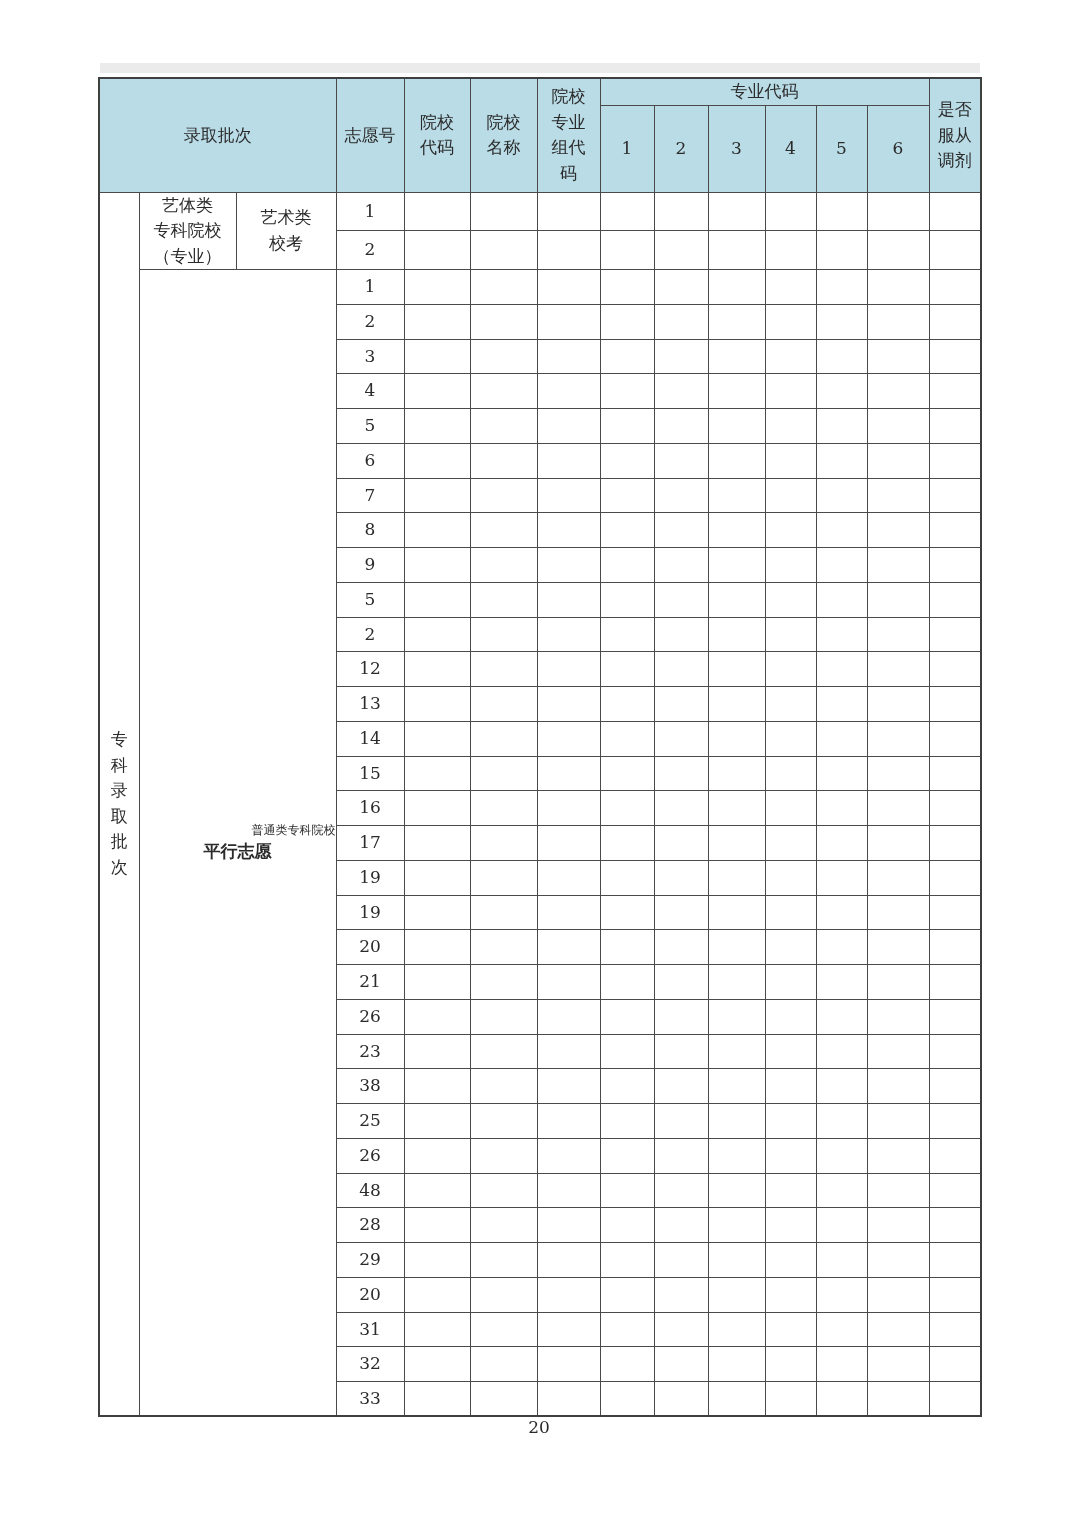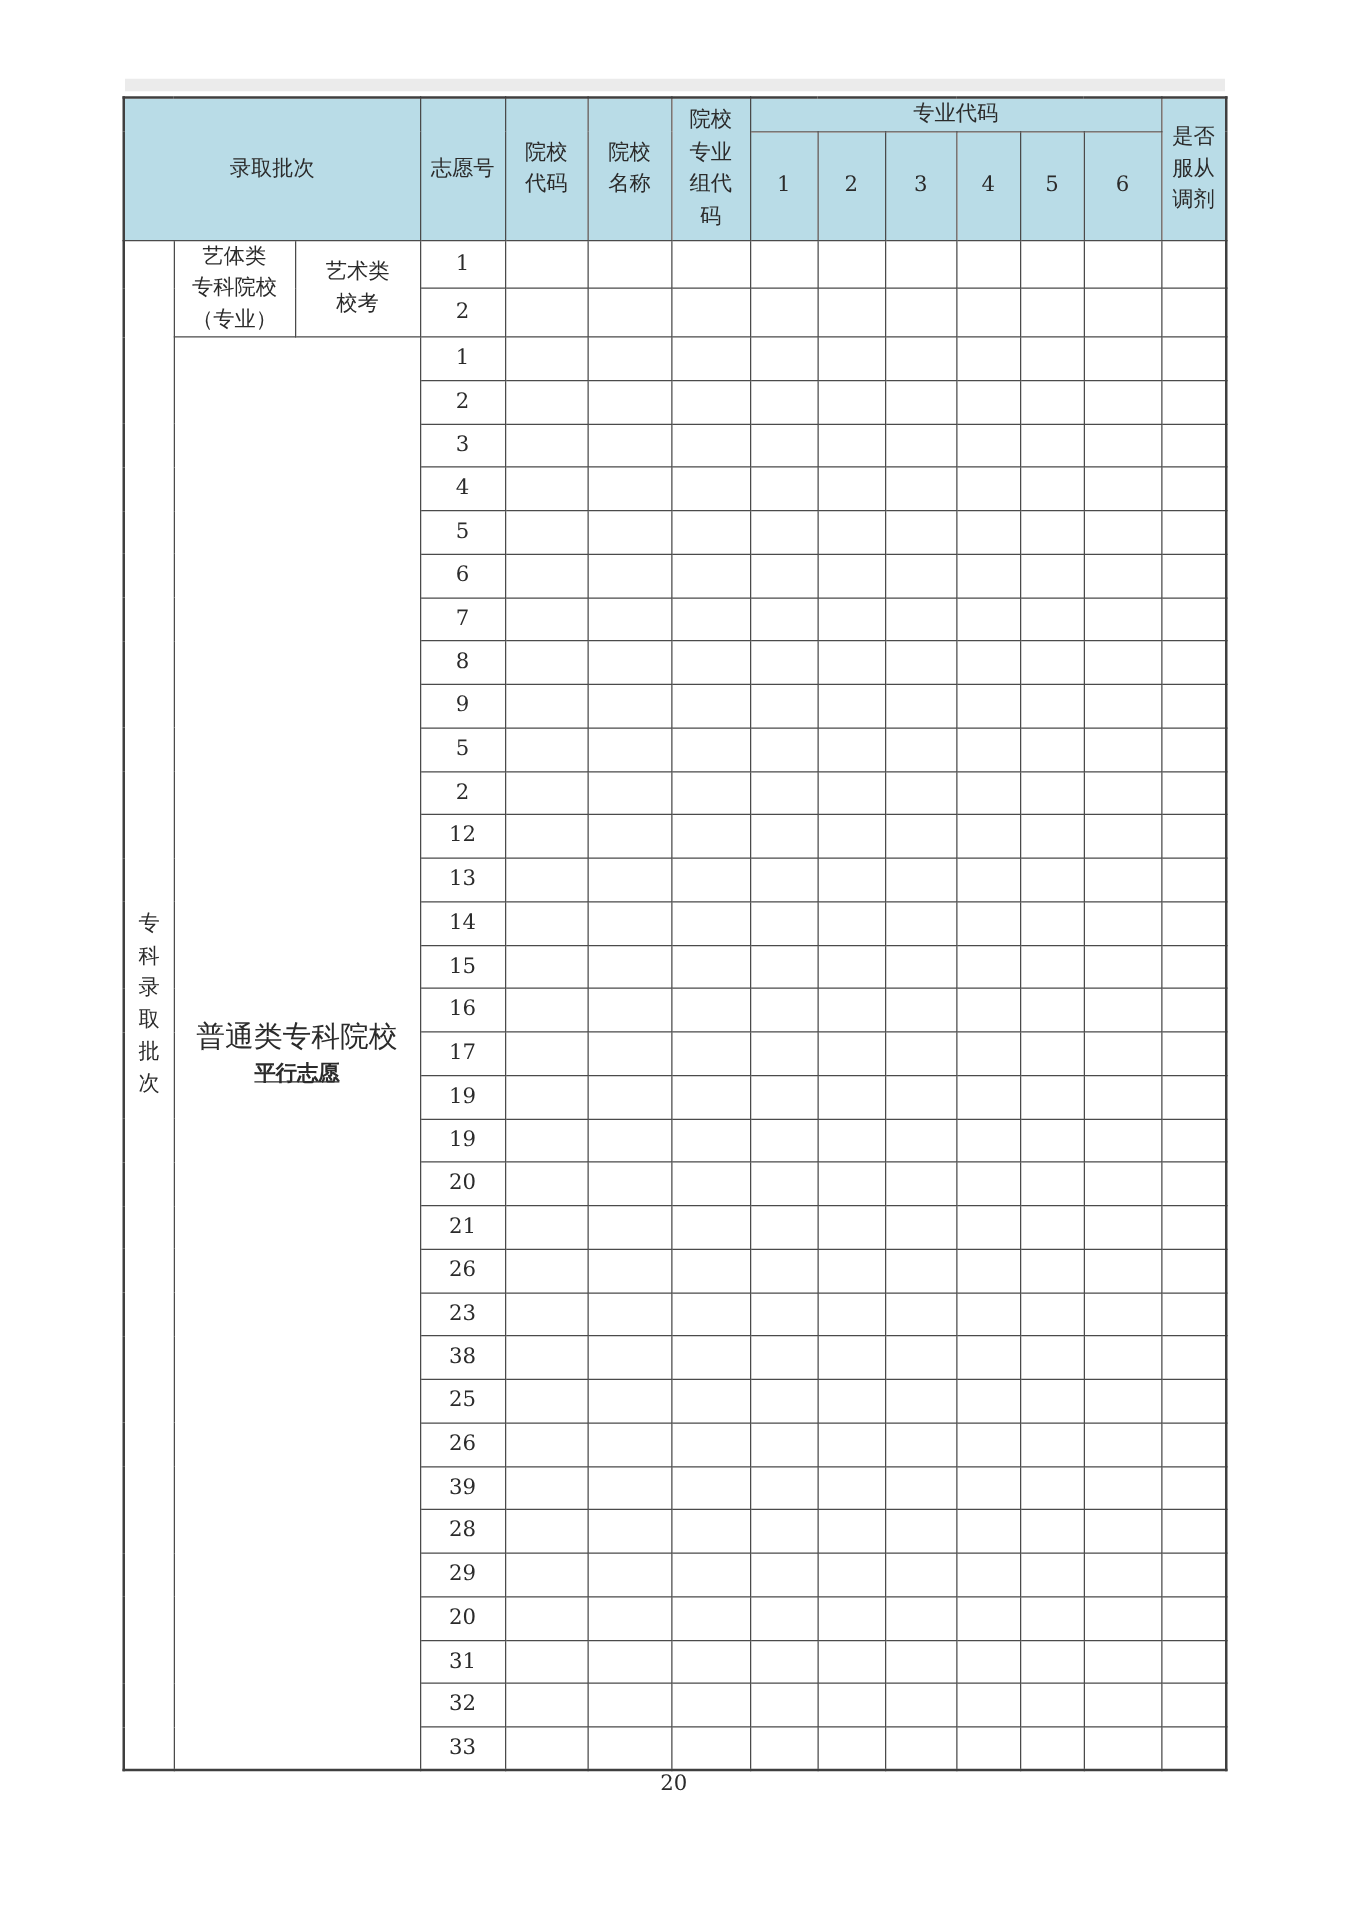--- a/index.html
+++ b/index.html
@@ -55,22 +55,22 @@
   .volunteer-table tbody tr.row-art { height: 38px; }
   .volunteer-table tbody tr.row-std { height: 34.76px; }
   .multiline { white-space: pre-line; }
   .axis-cell {
     white-space: pre-line;
     line-height: 1.85;
     font-size: 17px;
   }
   .batch-cell { white-space: pre-line; line-height: 1.7; }
   .num-cell { font-size: 18px; }
-  .merged-batch-line1 { font-size: 23px; }
-  .merged-batch-line2 { font-size: 17px; font-weight: bold; text-decoration: underline; }
+  .merged-batch-line1 { font-size: 12px; text-align: right; }
+  .merged-batch-line2 { font-size: 17px; font-weight: bold; }
   .page-number {
     position: absolute;
     left: 98px;
     width: 882px;
     top: 1417px;
     text-align: center;
     font-size: 17px;
     color: #2b2b2b;
   }
 </style>
@@ -494,21 +494,21 @@
           <td class="blank-cell"></td>
           <td class="blank-cell"></td>
           <td class="blank-cell"></td>
           <td class="blank-cell"></td>
           <td class="blank-cell"></td>
           <td class="blank-cell"></td>
           <td class="blank-cell"></td>
           <td class="blank-cell"></td>
         </tr>
         <tr class="row-std">
-          <td class="num-cell">39</td>
+          <td class="num-cell">48</td>
           <td class="blank-cell"></td>
           <td class="blank-cell"></td>
           <td class="blank-cell"></td>
           <td class="blank-cell"></td>
           <td class="blank-cell"></td>
           <td class="blank-cell"></td>
           <td class="blank-cell"></td>
           <td class="blank-cell"></td>
           <td class="blank-cell"></td>
           <td class="blank-cell"></td>

